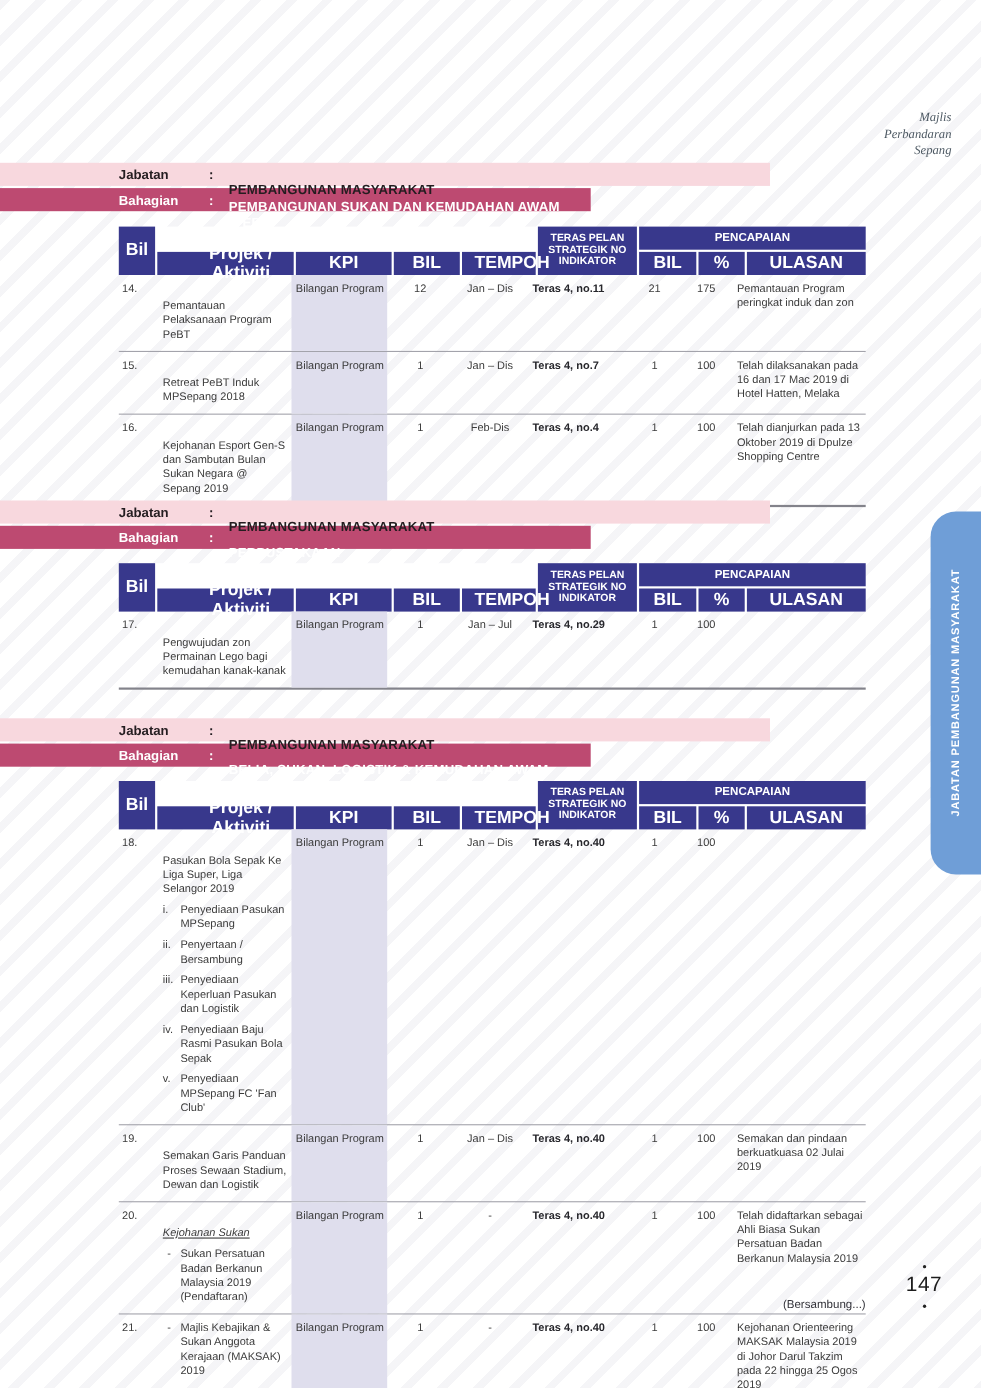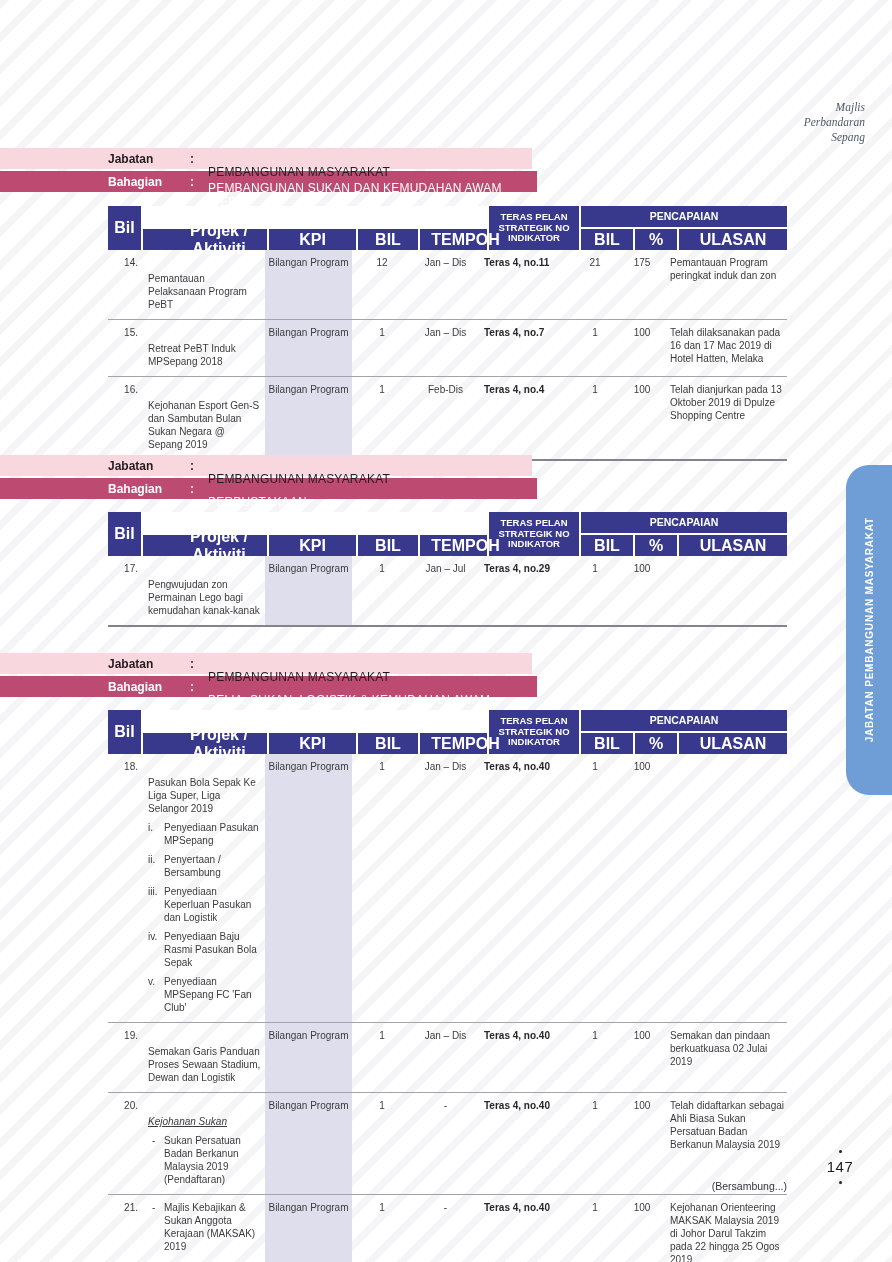--- a/index.html
+++ b/index.html
@@ -12,26 +12,26 @@
   }
 
   
   .watermark { position:absolute; top:100px; right:27px; text-align:right;
     font-family:"Liberation Serif", serif; font-style:italic; font-size:11.5px;
     color:#4e5a64; line-height:15px; }
 
   
   .sec { position:absolute; left:0; }
   .bar { height:21px; display:flex; align-items:center; padding-left:108px; font-size:12px; }
-  .bar-light { width:532px; background:#f8d8de; color:#241d20; }
+  .bar-light { width:700px; background:#f8d8de; color:#241d20; }
   .bar-dark  { width:537px; background:#bd4a71; color:#ffffff; margin-top:2px; }
   .bar-label { font-weight:bold; width:82px; flex:0 0 82px; }
   .bar-light .bar-label { font-weight:600; }
   .bar-colon { font-weight:bold; }
-  .bar-value { font-weight:normal; margin-left:14px; letter-spacing:0.2px;margin-top:27px; }
+  .bar-value { font-weight:bold; margin-left:14px; letter-spacing:0.2px;margin-top:27px; }
 
   
   .tbl { position:absolute; left:108px; width:679px;
     --cols:33px 124px 87px 60px 67px 90px 52px 42px 1fr; }
   .thead { display:grid; grid-template-columns:var(--cols); grid-template-rows:21px 21px;
     gap:2px; background:#ffffff; }
   .th { background:#38388c; color:#fff; font-weight:bold; font-size:16px;
     display:flex; align-items:center; justify-content:center; text-align:center; line-height:1.1; }
   .th-bil   { grid-column:1; grid-row:1 / 3; }
   .th-group { font-size:10.5px; }
@@ -42,23 +42,23 @@
   .th-kpi    { grid-column:3; grid-row:2; }
   .th-bil2   { grid-column:4; grid-row:2; }
   .th-tempoh { grid-column:5; grid-row:2;padding-left:24px; }
   .th-bil3   { grid-column:7; grid-row:2; }
   .th-pct    { grid-column:8; grid-row:2; }
   .th-ulasan { grid-column:9; grid-row:2; }
 
   .row { display:grid; grid-template-columns:var(--cols); border-bottom:1px solid #a3a3ab; }
   .tbody .row:last-child { border-bottom:2px solid #83838b; }
   .cell { font-size:10px; color:#3b3b3b; line-height:13px; padding:6px 3px 8px; }
-  .c-bil { text-align:right; }
+  .c-bil { text-align:left; }
   .c-projek { padding-left:7px; padding-right:3px; }
-  .c-kpi { background:#dfdeed; text-align:center; }
+  .c-kpi { background:#dfdeed; text-align:right; }
   .c-center { text-align:center; }
   .c-teras { font-weight:bold; color:#27272c; padding-left:5px; }
   .c-ulasan { padding-left:7px; padding-right:2px; }
   .ptitle { display:block;margin-top:16px; }
   .ptitle.italic-underline { font-style:italic; text-decoration:underline; }
   .pitem { display:flex; margin-top:6px; }
   .c-projek > .pitem:first-child { margin-top:0; }
   .pmark { width:16px; flex:0 0 16px; }
   .pitem-dash { padding-left:4px; }
   .pitem-dash .pmark { width:12px; flex:0 0 12px; }
@@ -68,21 +68,21 @@
     background:#6f9ed7; border-radius:23px 0 0 23px;
     display:flex; align-items:center; justify-content:center; }
   .side-tab span { writing-mode:vertical-rl; transform:rotate(180deg);
     color:#fff; font-weight:bold; font-size:10px; letter-spacing:0.8px; white-space:nowrap; }
 
   
   .continuation { position:absolute; left:108px; top:1180px; width:679px;
     text-align:right; font-size:10.5px; color:#33333a; }
   .pager { position:absolute; right:22px; top:1150px; width:60px; text-align:center; }
   .pager .dot { width:3px; height:3px; border-radius:50%; background:#222; margin:0 auto; }
-  .pager .num { font-size:15px; color:#1d1d1d; margin:5px 0 6px; letter-spacing:0.5px; }
+  .pager .num { font-size:19px; color:#1d1d1d; margin:5px 0 6px; letter-spacing:0.5px; }
 </style>
 </head>
 <body>
 
 <div class="page">
 
   <div class="watermark">
     <div>Majlis</div>
     <div>Perbandaran</div>
     <div>Sepang</div>

